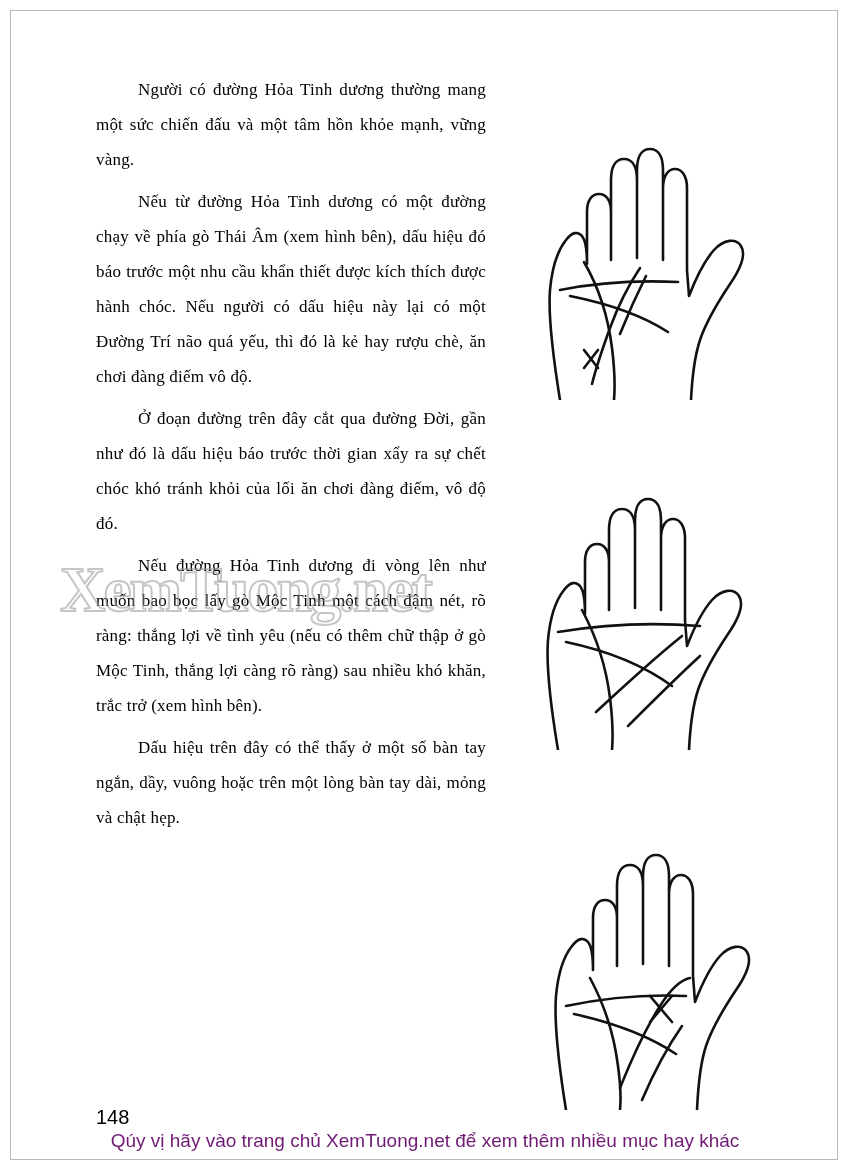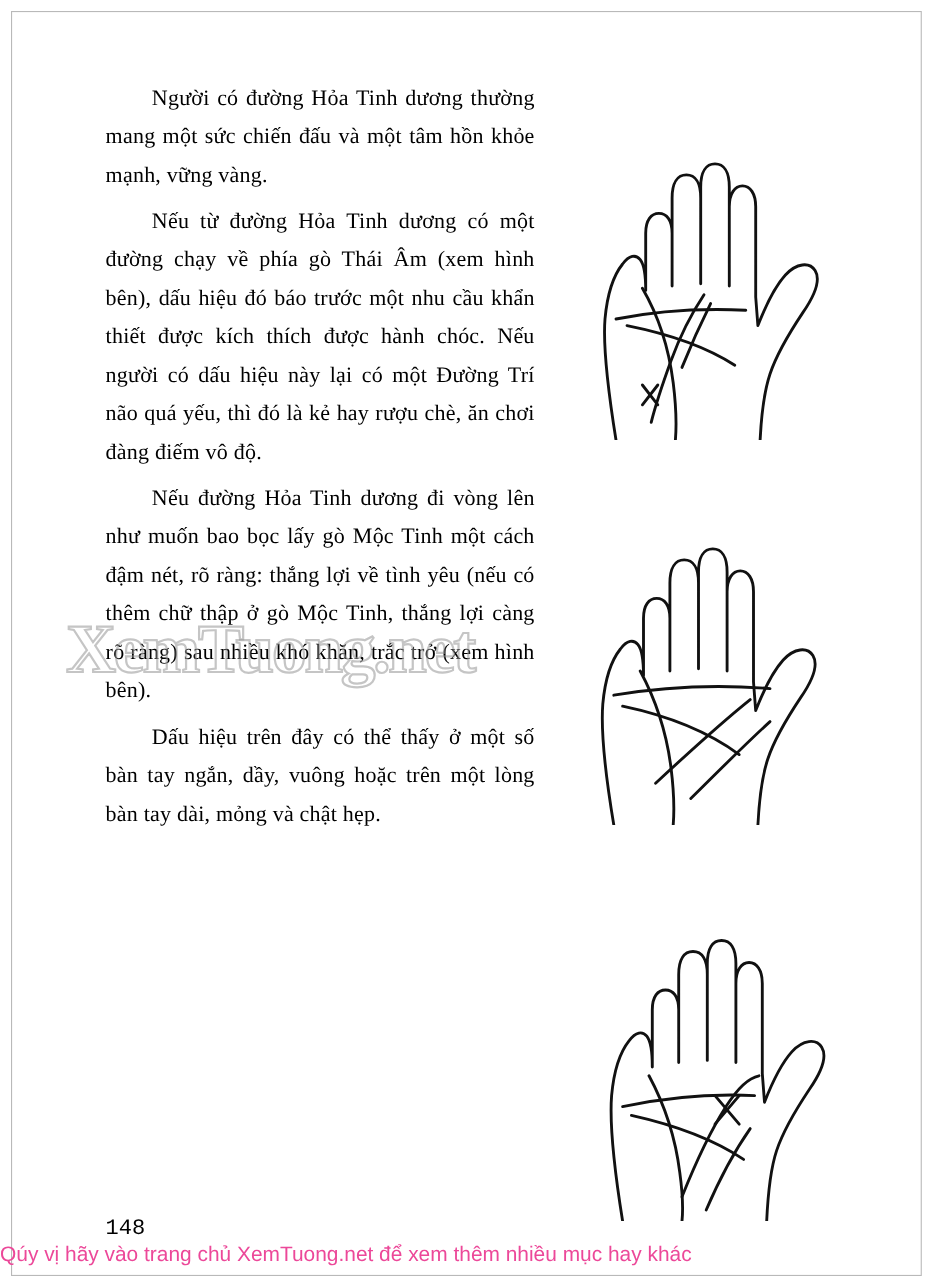--- a/index.html
+++ b/index.html
@@ -34,21 +34,21 @@
     box-sizing: border-box;
     pointer-events: none;
   }
 
   .text-column {
     position: absolute;
     left: 96px;
     top: 72px;
     width: 390px;
     text-align: justify;
-    font-size: 20px;
+    font-size: 17px;
     line-height: 35px;
     letter-spacing: 0.2px;
   }
 
   .para {
     margin: 0 0 0 0;
     text-indent: 42px;
     text-align: justify;
     text-justify: inter-word;
   }
@@ -70,32 +70,32 @@
   }
   .fig-1 { top: 20px; height: 300px; }
   .fig-2 { top: 370px; height: 300px; }
   .fig-3 { top: 720px; height: 310px; }
 
   .page-number {
     position: absolute;
     left: 96px;
     top: 1106px;
     font-size: 20px;
-    font-family: Liberation Mono, monospace;
+    font-family: Liberation Sans, sans-serif;
   }
 
   .footer-note {
     position: absolute;
     left: 0;
     top: 1130px;
     width: 850px;
-    text-align: left;
+    text-align: center;
     font-family: "Liberation Sans", sans-serif;
     font-size: 19px;
-    color: #ec4899;
+    color: #701a75;
   }
 
   .watermark {
     position: absolute;
     left: 60px;
     top: 520px;
     width: 730px;
     height: 140px;
     pointer-events: none;
     user-select: none;
@@ -115,20 +115,21 @@
 </head>
 <body>
 
 <div class="page">
 
   <div class="page-border"></div>
 
   <div class="text-column">
     <p class="para">Người có đường Hỏa Tinh dương thường mang một sức chiến đấu và một tâm hồn khỏe mạnh, vững vàng.</p>
     <p class="para">Nếu từ đường Hỏa Tinh dương có một đường chạy về phía gò Thái Âm (xem hình bên), dấu hiệu đó báo trước một nhu cầu khẩn thiết được kích thích được hành chóc. Nếu người có dấu hiệu này lại có một Đường Trí não quá yếu, thì đó là kẻ hay rượu chè, ăn chơi đàng điếm vô độ.</p>
+    <p class="para">Ở đoạn đường trên đây cắt qua đường Đời, gần như đó là dấu hiệu báo trước thời gian xẩy ra sự chết chóc khó tránh khỏi của lối ăn chơi đàng điếm, vô độ đó.</p>
     <p class="para">Nếu đường Hỏa Tinh dương đi vòng lên như muốn bao bọc lấy gò Mộc Tinh một cách đậm nét, rõ ràng: thắng lợi về tình yêu (nếu có thêm chữ thập ở gò Mộc Tinh, thắng lợi càng rõ ràng) sau nhiều khó khăn, trắc trở (xem hình bên).</p>
     <p class="para">Dấu hiệu trên đây có thể thấy ở một số bàn tay ngắn, dầy, vuông hoặc trên một lòng bàn tay dài, mỏng và chật hẹp.</p>
   </div>
 
   <div class="figures">
 
     <div class="figure fig-1">
       <svg viewBox="0 0 330 300" width="330" height="300" xmlns="http://www.w3.org/2000/svg">
         <g fill="none" stroke="#111" stroke-width="2.6" stroke-linecap="round" stroke-linejoin="round">
 

